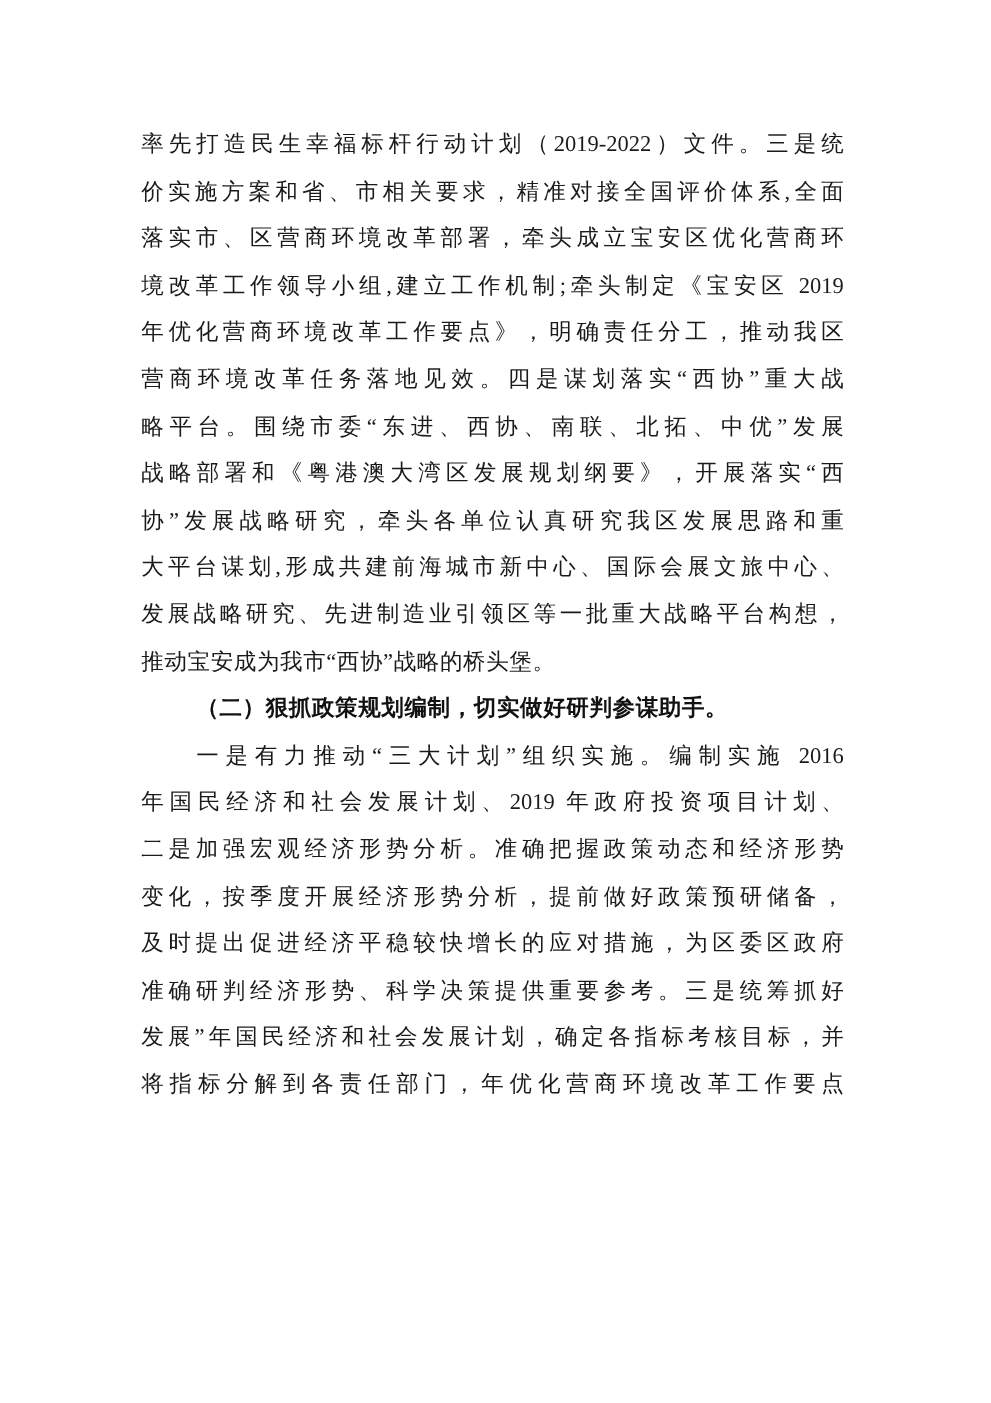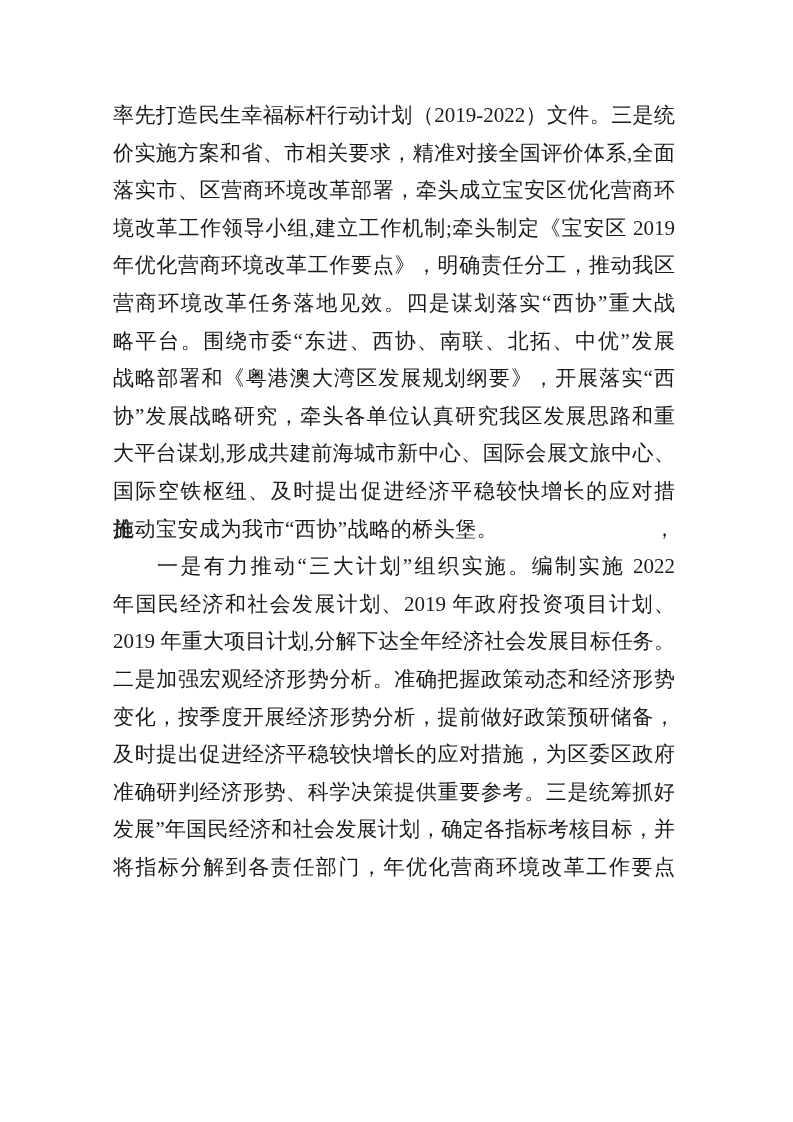--- a/index.html
+++ b/index.html
@@ -15,21 +15,21 @@
     overflow: hidden;
     font-family: "Liberation Serif", "DejaVu Serif", serif;
   }
   .text-block {
     position: absolute;
     left: 113px;
     top: 97px;
     width: 562px;
   }
   .line {
-    font-size: 21px;
+    font-size: 18px;
     line-height: 37.6px;
     height: 37.6px;
     color: #1a1a1a;
     letter-spacing: 0.5px;
     white-space: nowrap;
     overflow: visible;
   }
   .line.fill {
     white-space: normal;
     text-align: justify;
@@ -53,25 +53,25 @@
       <div class="line fill">率先打造民生幸福标杆行动计划（2019-2022）文件。三是统</div>
       <div class="line fill">价实施方案和省、市相关要求，精准对接全国评价体系,全面</div>
       <div class="line fill">落实市、区营商环境改革部署，牵头成立宝安区优化营商环</div>
       <div class="line fill">境改革工作领导小组,建立工作机制;牵头制定《宝安区 2019</div>
       <div class="line fill">年优化营商环境改革工作要点》，明确责任分工，推动我区</div>
       <div class="line fill">营商环境改革任务落地见效。四是谋划落实“西协”重大战</div>
       <div class="line fill">略平台。围绕市委“东进、西协、南联、北拓、中优”发展</div>
       <div class="line fill">战略部署和《粤港澳大湾区发展规划纲要》，开展落实“西</div>
       <div class="line fill">协”发展战略研究，牵头各单位认真研究我区发展思路和重</div>
       <div class="line fill">大平台谋划,形成共建前海城市新中心、国际会展文旅中心、</div>
-      <div class="line fill">国际空铁枢纽、及时提出促进经济平稳较快增长的应对措施，</div>
+      <div class="line fill">发展战略研究、先进制造业引领区等一批重大战略平台构想，</div>
       <div class="line">推动宝安成为我市“西协”战略的桥头堡。</div>
-      <div class="line fill indent">一是有力推动“三大计划”组织实施。编制实施 2022</div>
+      <div class="line indent heading">（二）狠抓政策规划编制，切实做好研判参谋助手。</div>
+      <div class="line fill indent">一是有力推动“三大计划”组织实施。编制实施 2016</div>
       <div class="line fill">年国民经济和社会发展计划、2019 年政府投资项目计划、</div>
-      <div class="line fill">2019 年重大项目计划,分解下达全年经济社会发展目标任务。</div>
       <div class="line fill">二是加强宏观经济形势分析。准确把握政策动态和经济形势</div>
       <div class="line fill">变化，按季度开展经济形势分析，提前做好政策预研储备，</div>
       <div class="line fill">及时提出促进经济平稳较快增长的应对措施，为区委区政府</div>
       <div class="line fill">准确研判经济形势、科学决策提供重要参考。三是统筹抓好</div>
       <div class="line fill">发展”年国民经济和社会发展计划，确定各指标考核目标，并</div>
       <div class="line fill">将指标分解到各责任部门，年优化营商环境改革工作要点</div>
     </div>
 </div>
 
 </body></html>

